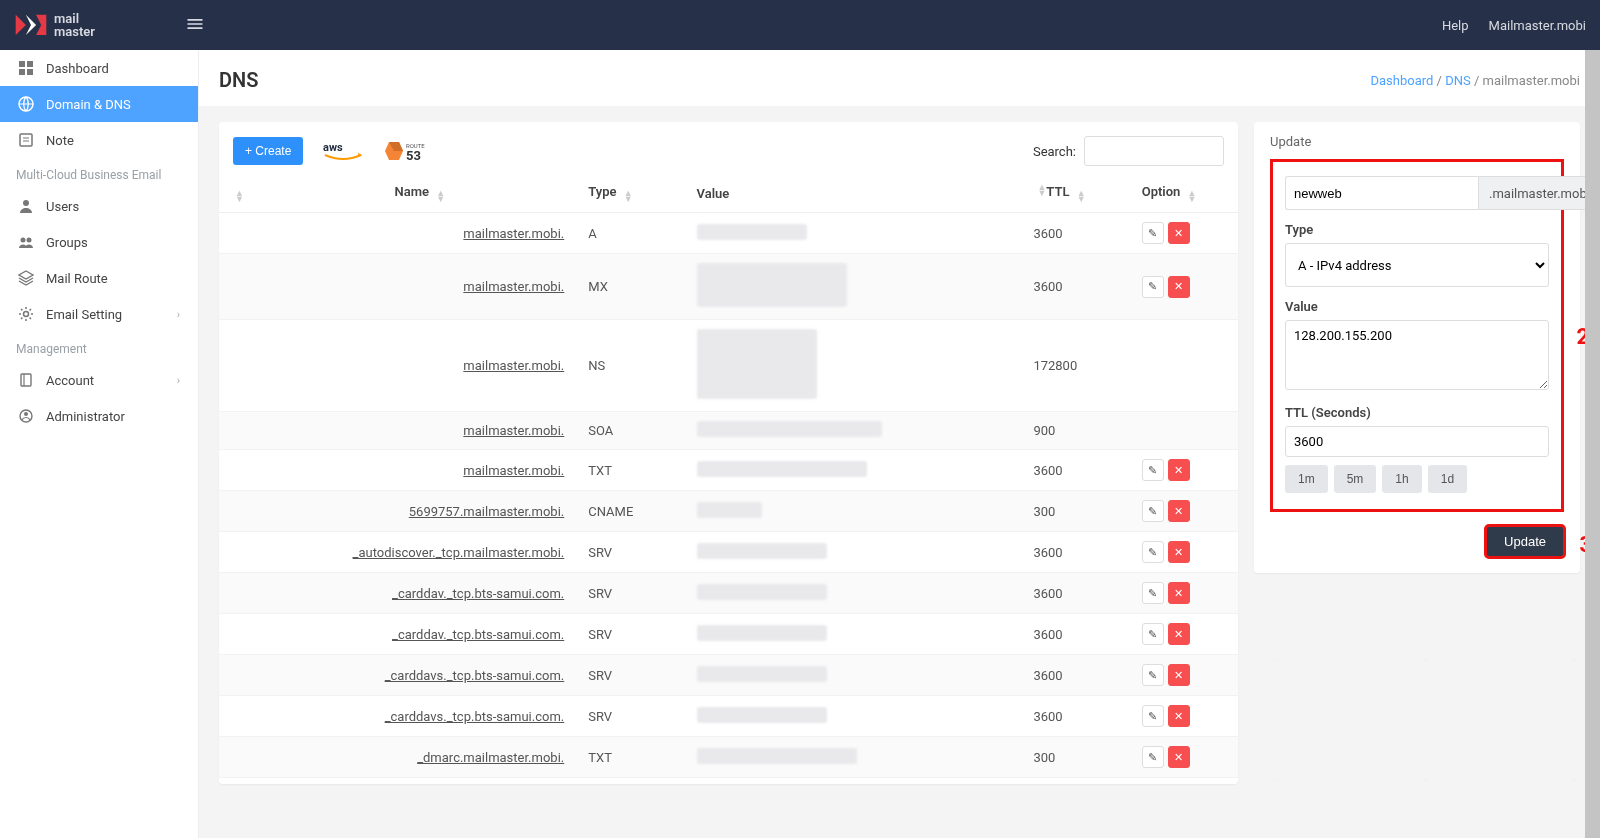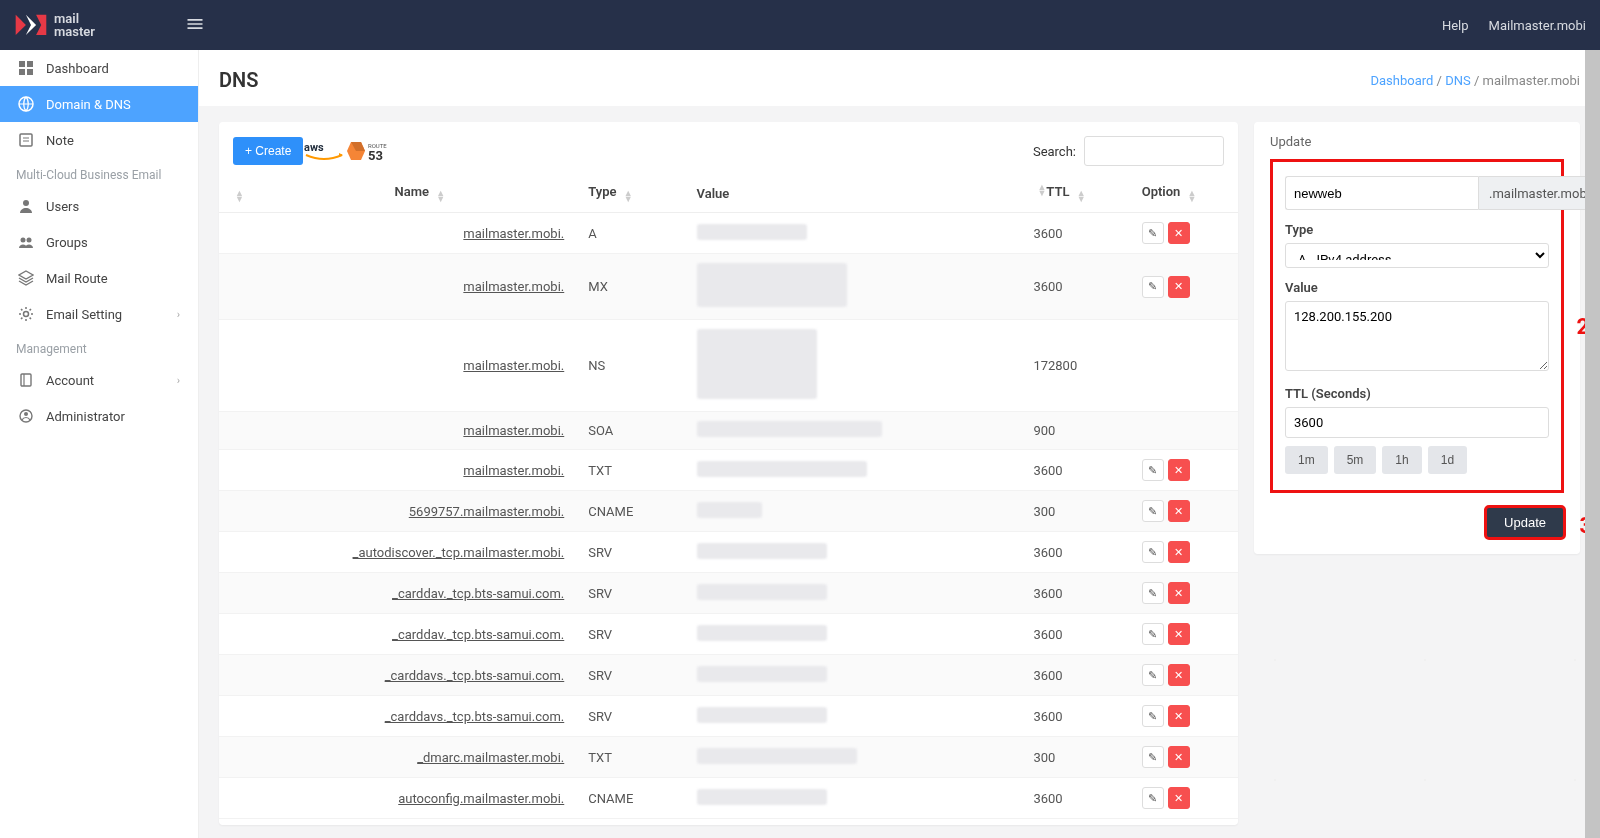--- a/index.html
+++ b/index.html
@@ -22,21 +22,21 @@
 .side-icon { width:16px;height:16px; fill:#777;}
 .side-item.active .side-icon{fill:#fff;}
 .main { flex:1; }
 .page-header { background:#fff; padding:18px 20px 14px; display:flex; align-items:center;}
 .page-title { font-size:20px; font-weight:600; color:#333;}
 .breadcrumb { margin-left:auto; font-size:13px; color:#888;}
 .breadcrumb a { color:#4da3ff; text-decoration:none;}
 .content { padding:16px 20px; display:flex; gap:16px; align-items:flex-start;}
 .card { background:#fff; border-radius:4px; box-shadow:0 1px 2px rgba(0,0,0,.05); }
 .table-card { flex:1; padding:14px 0 6px;}
-.table-top { display:flex; align-items:center; padding:0 14px 8px; gap:1px;}
+.table-top { display:flex; align-items:center; padding:0 14px 8px; gap:20px;}
 .btn { border:none; border-radius:3px; padding:7px 12px; cursor:pointer; font-size:12px;}
 .btn-primary { background:#2e90fa; color:#fff;}
 .btn-dark { background:#2f3a4b; color:#fff; padding:8px 18px; font-size:13px;}
 .vendor-badge { height:28px; display:flex;align-items:center;}
 .search-wrap { margin-left:auto; display:flex; align-items:center; gap:8px;}
 .search-wrap input { border:1px solid #ddd; border-radius:3px; padding:6px 8px; height:30px; width:140px;}
 table { width:100%; border-collapse:collapse; font-size:13px;}
 th { text-align:left; padding:10px 12px; color:#444; font-weight:600; border-bottom:1px solid #eee; position:relative;}
 th.center,td.center{text-align:left;}
 th .sort { color:#ccc; font-size:9px; margin-left:4px; display:inline-flex; flex-direction:column; line-height:6px;}
@@ -57,21 +57,21 @@
 .side-panel { width:326px; }
 .panel-card { padding:12px 16px 16px;}
 .panel-title { font-size:13px; color:#666; margin-bottom:10px;}
 .form-box { border:3px solid #e11; padding:14px 12px 12px; position:relative;}
 .form-row { margin-bottom:12px;}
 .input-group { display:flex;}
 .input-group input { flex:1; border:1px solid #ddd; border-right:none; border-radius:3px 0 0 3px; padding:7px 8px; height:34px; font-size:13px;}
 .input-group .suffix { border:1px solid #ddd; background:#eef0f2; border-radius:0 3px 3px 0; padding:7px 10px; color:#555; font-size:13px; height:34px; display:flex;align-items:center;}
 .form-label { font-size:13px; color:#444; font-weight:600; margin-bottom:6px; display:block;}
 .form-select, .form-input, .form-textarea { width:100%; border:1px solid #ddd; border-radius:3px; padding:7px 8px; font-size:13px; font-family:inherit;}
-.form-select { height:25px; background:#fff;}
+.form-select { height:44px; background:#fff;}
 .form-textarea { height:70px; resize:vertical;}
 .ttl-buttons { display:flex; gap:6px; margin-top:8px;}
 .ttl-btn { background:#e4e6ea; border:none; border-radius:3px; padding:7px 13px; font-size:12px; color:#555; cursor:pointer;}
 .annot { position:absolute; color:#e11; font-weight:700; font-size:22px;}
 .annot.n2 { right:-28px; top:50%; transform:translateY(-50%);}
 .update-row { text-align:right; margin-top:14px; position:relative;}
 .update-row .annot.n3 { right:-28px; top:6px;}
 .btn-dark.outlined { outline:3px solid #e11; outline-offset:-1px;}
 .scrollbar { position:fixed; right:0; top:50px; width:15px; height:788px; background:#f1f1f1;}
 .scrollbar-thumb{ background:#c4c4c4; width:15px; height:788px;}
@@ -336,31 +336,20 @@
                     <span class="icon-btn edit">✎</span>
                     <span class="icon-btn del">✕</span>
                   </span></td>
               </tr>
               <tr>
                 <td class="col-caret"></td>
                 <td class="col-name">_dmarc.mailmaster.mobi.</td>
                 <td class="col-type center">TXT</td>
                 <td class="col-value"><span class="blur" style="width:160px;height:16px"></span></td>
                 <td class="col-ttl center">300</td>
-                <td class="col-opt center"><span class="optgrp">
-                    <span class="icon-btn edit">✎</span>
-                    <span class="icon-btn del">✕</span>
-                  </span></td>
-              </tr>
-              <tr>
-                <td class="col-caret"></td>
-                <td class="col-name">autoconfig.mailmaster.mobi.</td>
-                <td class="col-type center">CNAME</td>
-                <td class="col-value"><span class="blur" style="width:130px;height:16px"></span></td>
-                <td class="col-ttl center">3600</td>
                 <td class="col-opt center"><span class="optgrp">
                     <span class="icon-btn edit">✎</span>
                     <span class="icon-btn del">✕</span>
                   </span></td>
               </tr>
             </tbody>
         </table>
       </div>
 
       <div class="side-panel">

